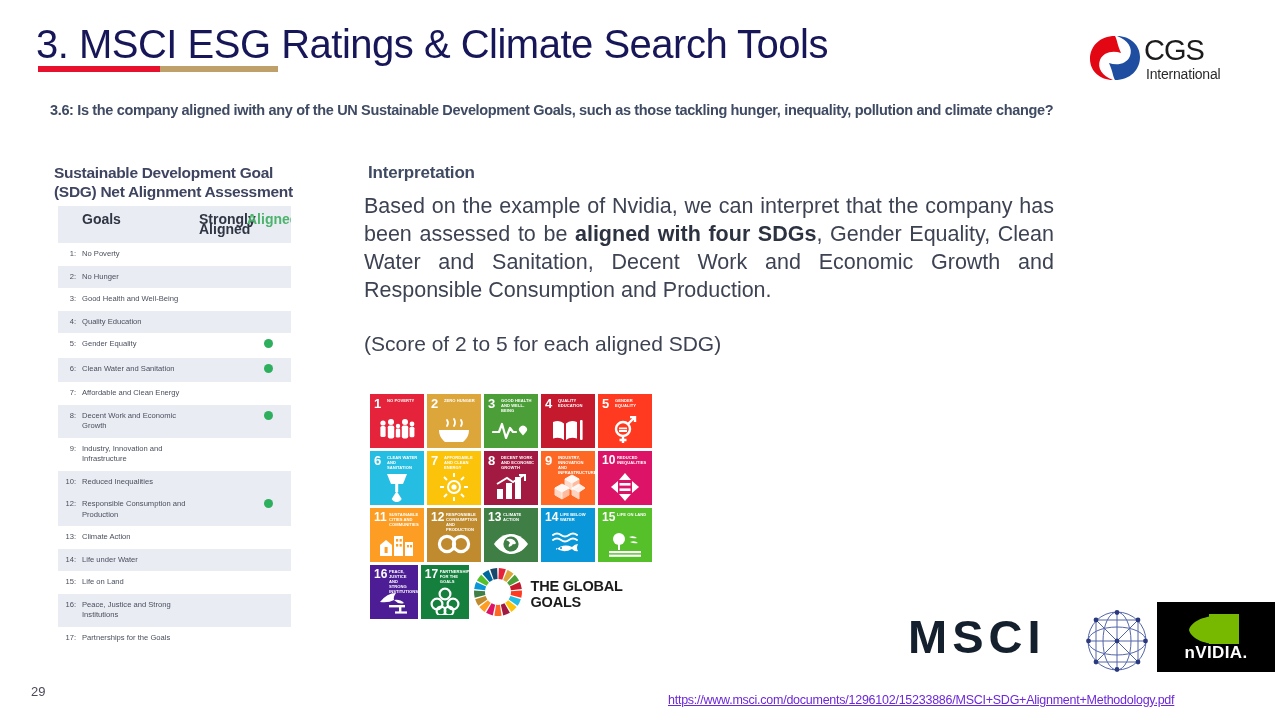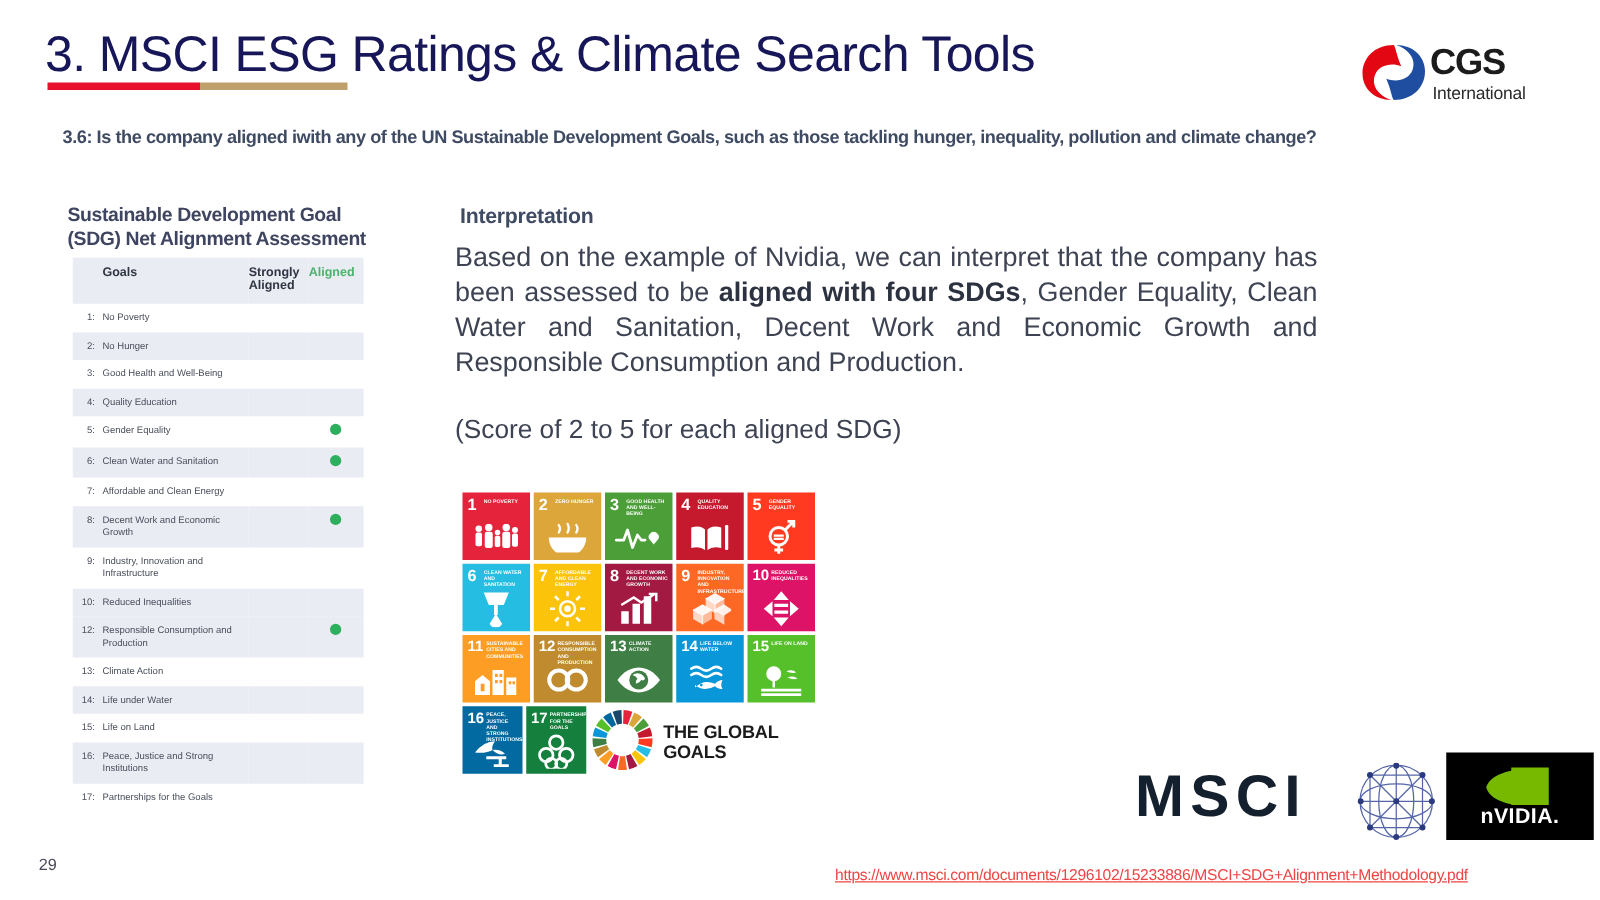--- a/index.html
+++ b/index.html
@@ -42,21 +42,21 @@
     overflow:hidden;background:#ffffff;
     border-top:1px solid #ffffff;
   }
   #sdg-table table{border-collapse:collapse;width:233px;table-layout:fixed;}
   #sdg-table col.c-num{width:22px;}
   #sdg-table col.c-goal{width:119px;}
   #sdg-table col.c-sa{width:48px;}
   #sdg-table col.c-al{width:44px;}
   #sdg-table thead th{
     background:#e9ecf3;padding:8px 2px 9px 0;
-    font-size:10px;font-weight:bold;text-align:left;vertical-align:top;
+    font-size:14px;font-weight:bold;text-align:left;vertical-align:top;
     line-height:10px;color:#2f3542;
   }
   #sdg-table thead th.h-goal{padding-left:2px;}
   #sdg-table thead th.h-aligned{color:#4bb36b;}
   #sdg-table tbody td{
     padding:6px 2px 6px 0;font-size:7.6px;line-height:10.5px;
     color:#4a4f5c;vertical-align:top;
   }
   #sdg-table tbody tr.alt td{background:#e9ecf3;}
   #sdg-table td.t-num{text-align:right;padding-right:4px;color:#4a4f5c;}
@@ -113,21 +113,21 @@
   }
   .gg-text{
     display:flex;align-items:center;font-size:14.5px;font-weight:bold;
     color:#1b1b1b;letter-spacing:-.2px;margin-left:4px;
     font-family:"Liberation Sans", sans-serif;
   }
 
   
   #cgs-logo{position:absolute;left:1088px;top:33px;width:152px;height:58px;}
   #cgs-logo .cgs-text{
-    position:absolute;left:56px;top:2px;font-size:29px;font-weight:bold;
+    position:absolute;left:56px;top:2px;font-size:29px;font-weight:normal;
     color:#1b1b1b;letter-spacing:-1px;line-height:30px;
   }
   #cgs-logo .cgs-sub{
     position:absolute;left:58px;top:33px;font-size:14px;color:#2a2a2a;
     letter-spacing:-.2px;
   }
 
   #msci-logo{position:absolute;left:908px;top:606px;width:240px;height:64px;}
   #msci-logo .msci-text{
     position:absolute;left:0;top:6px;font-size:47px;font-weight:bold;
@@ -141,21 +141,21 @@
   }
   #nvidia-logo .nv-text{
     position:absolute;left:0;right:0;bottom:9px;text-align:center;
     font-size:17px;font-weight:bold;color:#ffffff;letter-spacing:.4px;
   }
   #nvidia-logo .nv-eye{position:absolute;left:30px;top:9px;}
 
   
   #footer-link{
     position:absolute;left:668px;top:693px;
-    font-size:12.5px;color:#ef4444;text-decoration:underline;
+    font-size:12.5px;color:#6d28d9;text-decoration:underline;
     letter-spacing:-.25px;white-space:nowrap;
   }
   #slide-number{
     position:absolute;left:31px;top:684px;
     font-size:13px;color:#4a4a5a;
   }
 </style>
 </head>
 <body>
 
@@ -527,21 +527,21 @@
       <path d="M22 6 q5 -2 8 1 q-4 1 -8 -1 Z"></path>
                   <path d="M23 11 q5 -2 8 1 q-4 1 -8 -1 Z"></path>
       <rect x="2" y="20" width="32" height="2.2"></rect>
                   <rect x="2" y="23.6" width="32" height="2.2"></rect>
                 </g>
               </svg>
             </div>
           </div>
         </div>
         <div class="sdg-row">
-          <div class="sdg-tile" style="background: #0369a1;">
+          <div class="sdg-tile" style="background: #4c1d95;">
             <span class="sdg-num wide">16</span>
             <span class="sdg-label wide">PEACE, JUSTICE AND STRONG INSTITUTIONS</span>
             <div class="sdg-art">
               <svg width="34" height="26" viewBox="0 0 34 26">
                 <g fill="#ffffff">
       <path d="M3 14 q7 -9 16 -9 q-3 4 -2 7 q-5 3 -14 2 Z"></path>
       <path d="M17 12 q6 -1 10 3 q-5 2 -10 -3 Z"></path>
       <rect x="12" y="17" width="16" height="2.4"></rect>
                   <rect x="22" y="19" width="2.4" height="6"></rect>
       <rect x="18" y="23.4" width="12" height="2.2"></rect>

